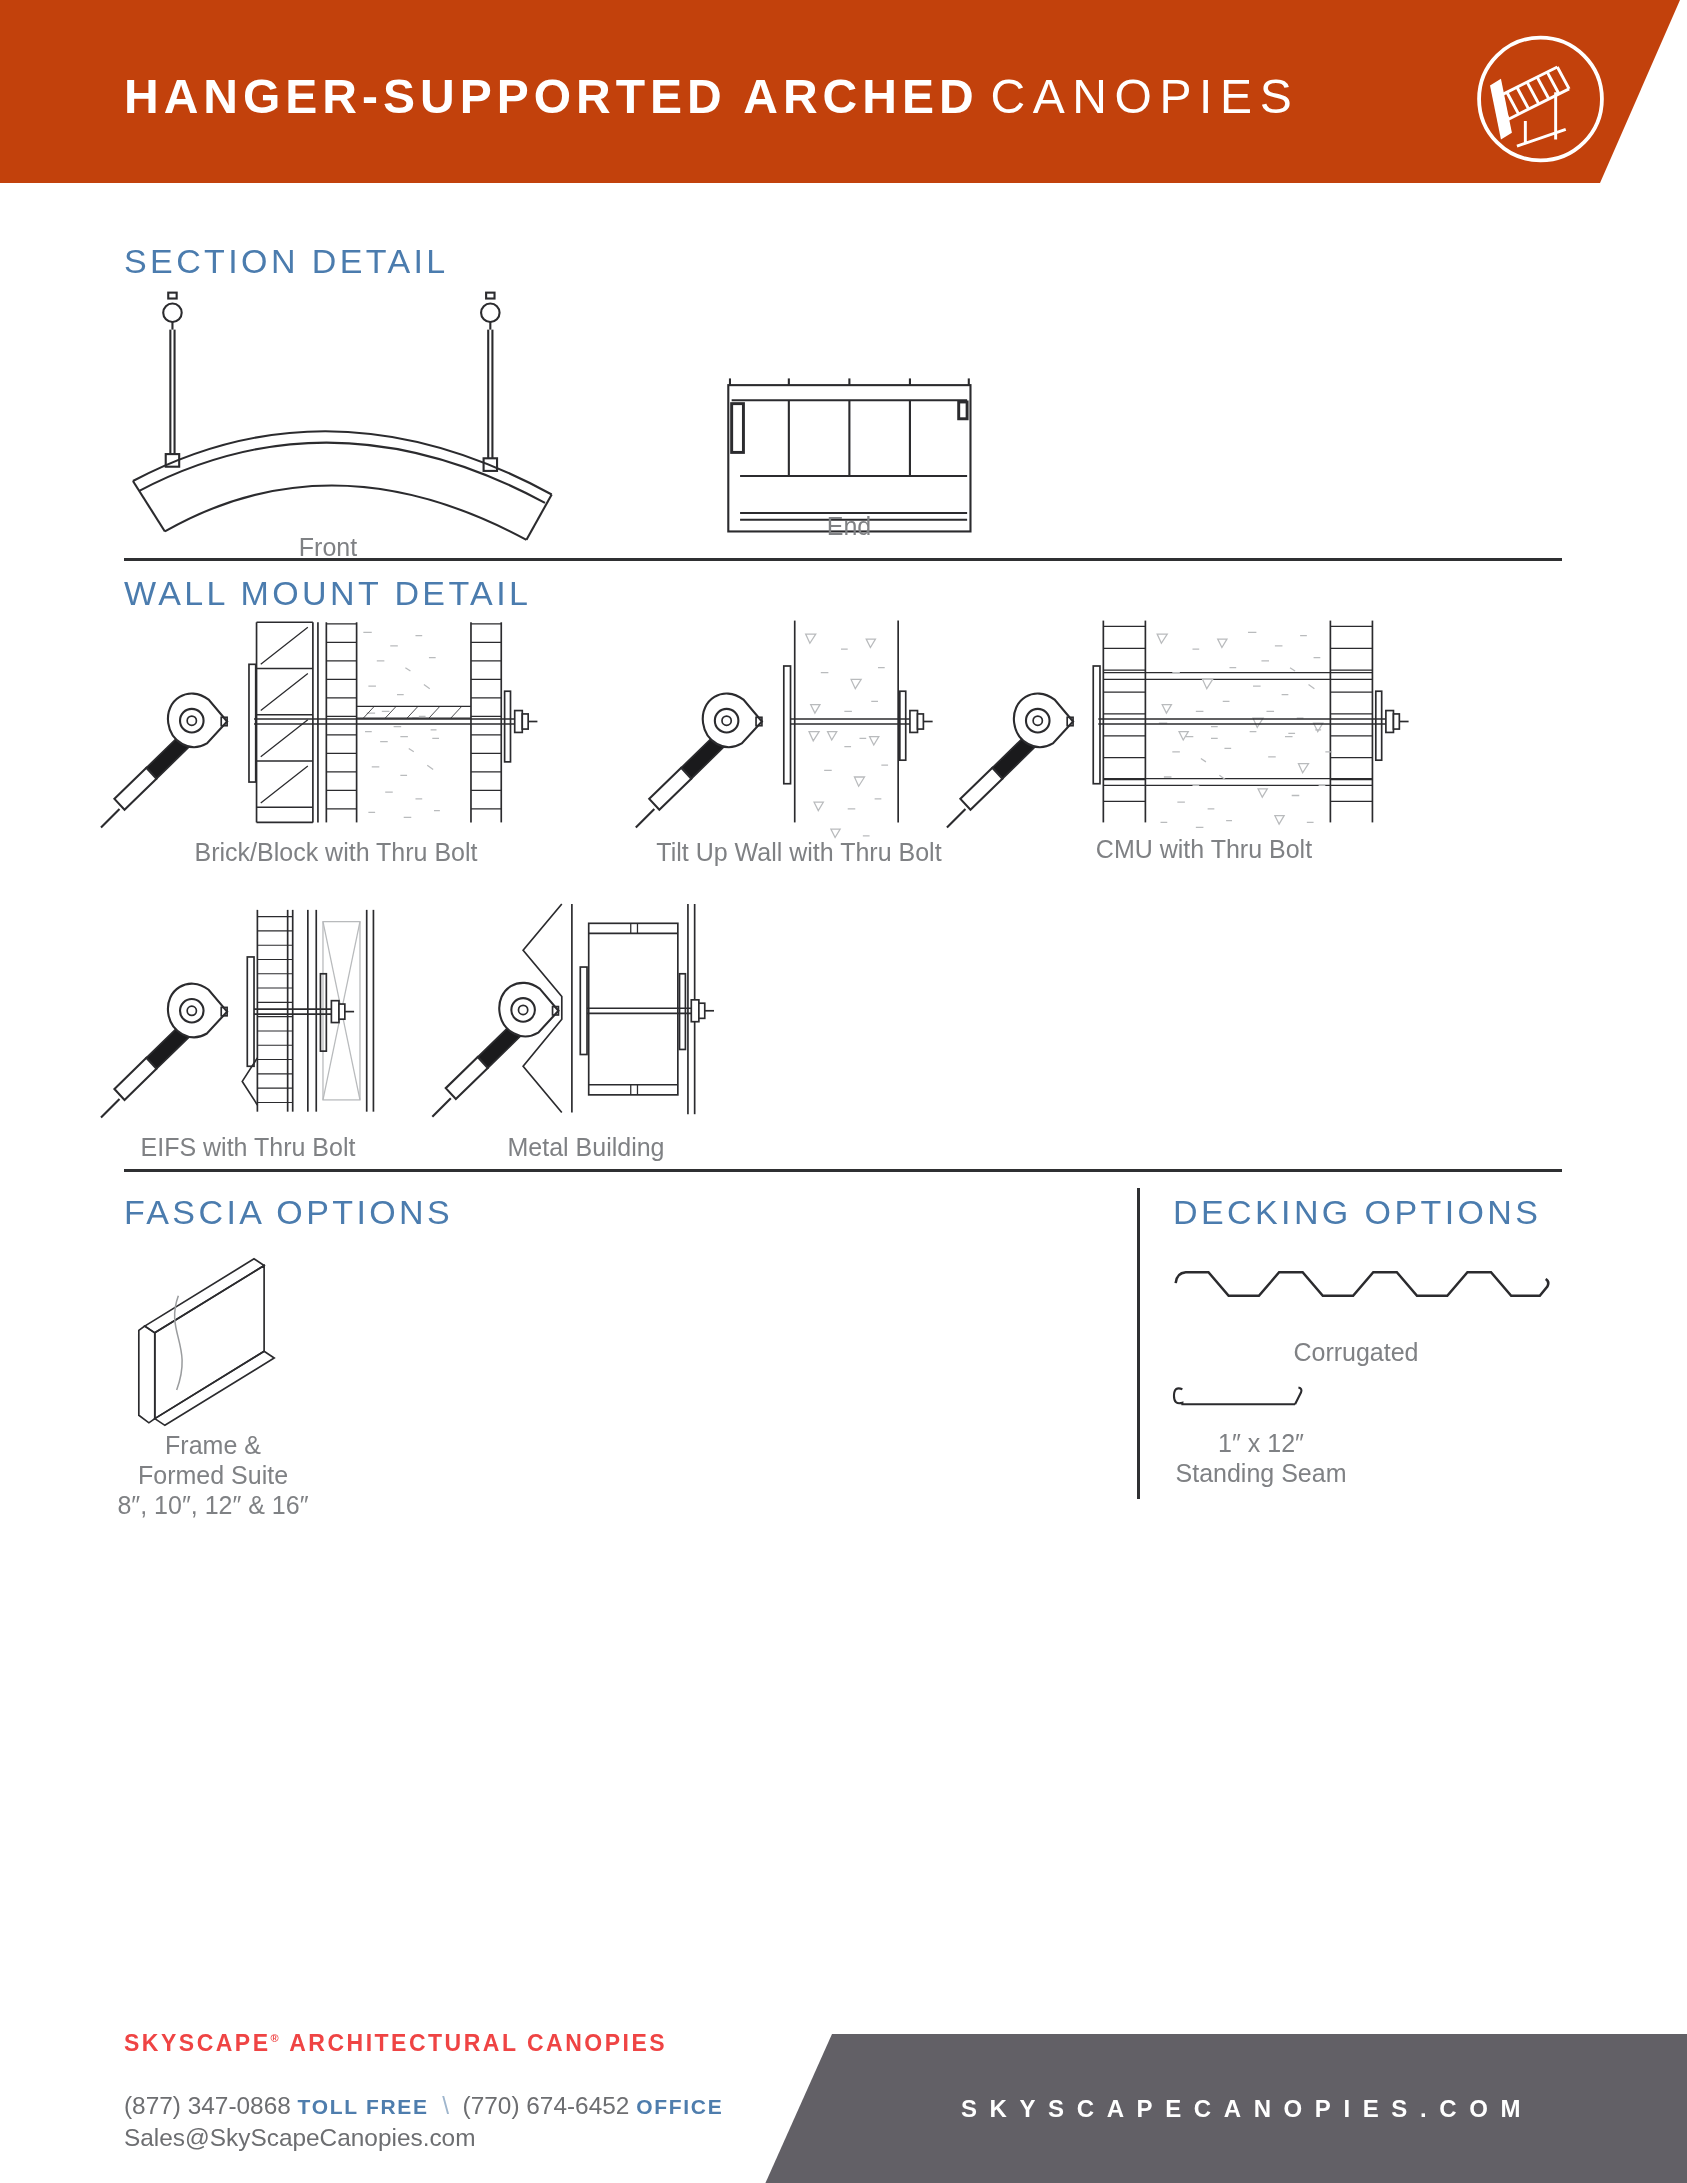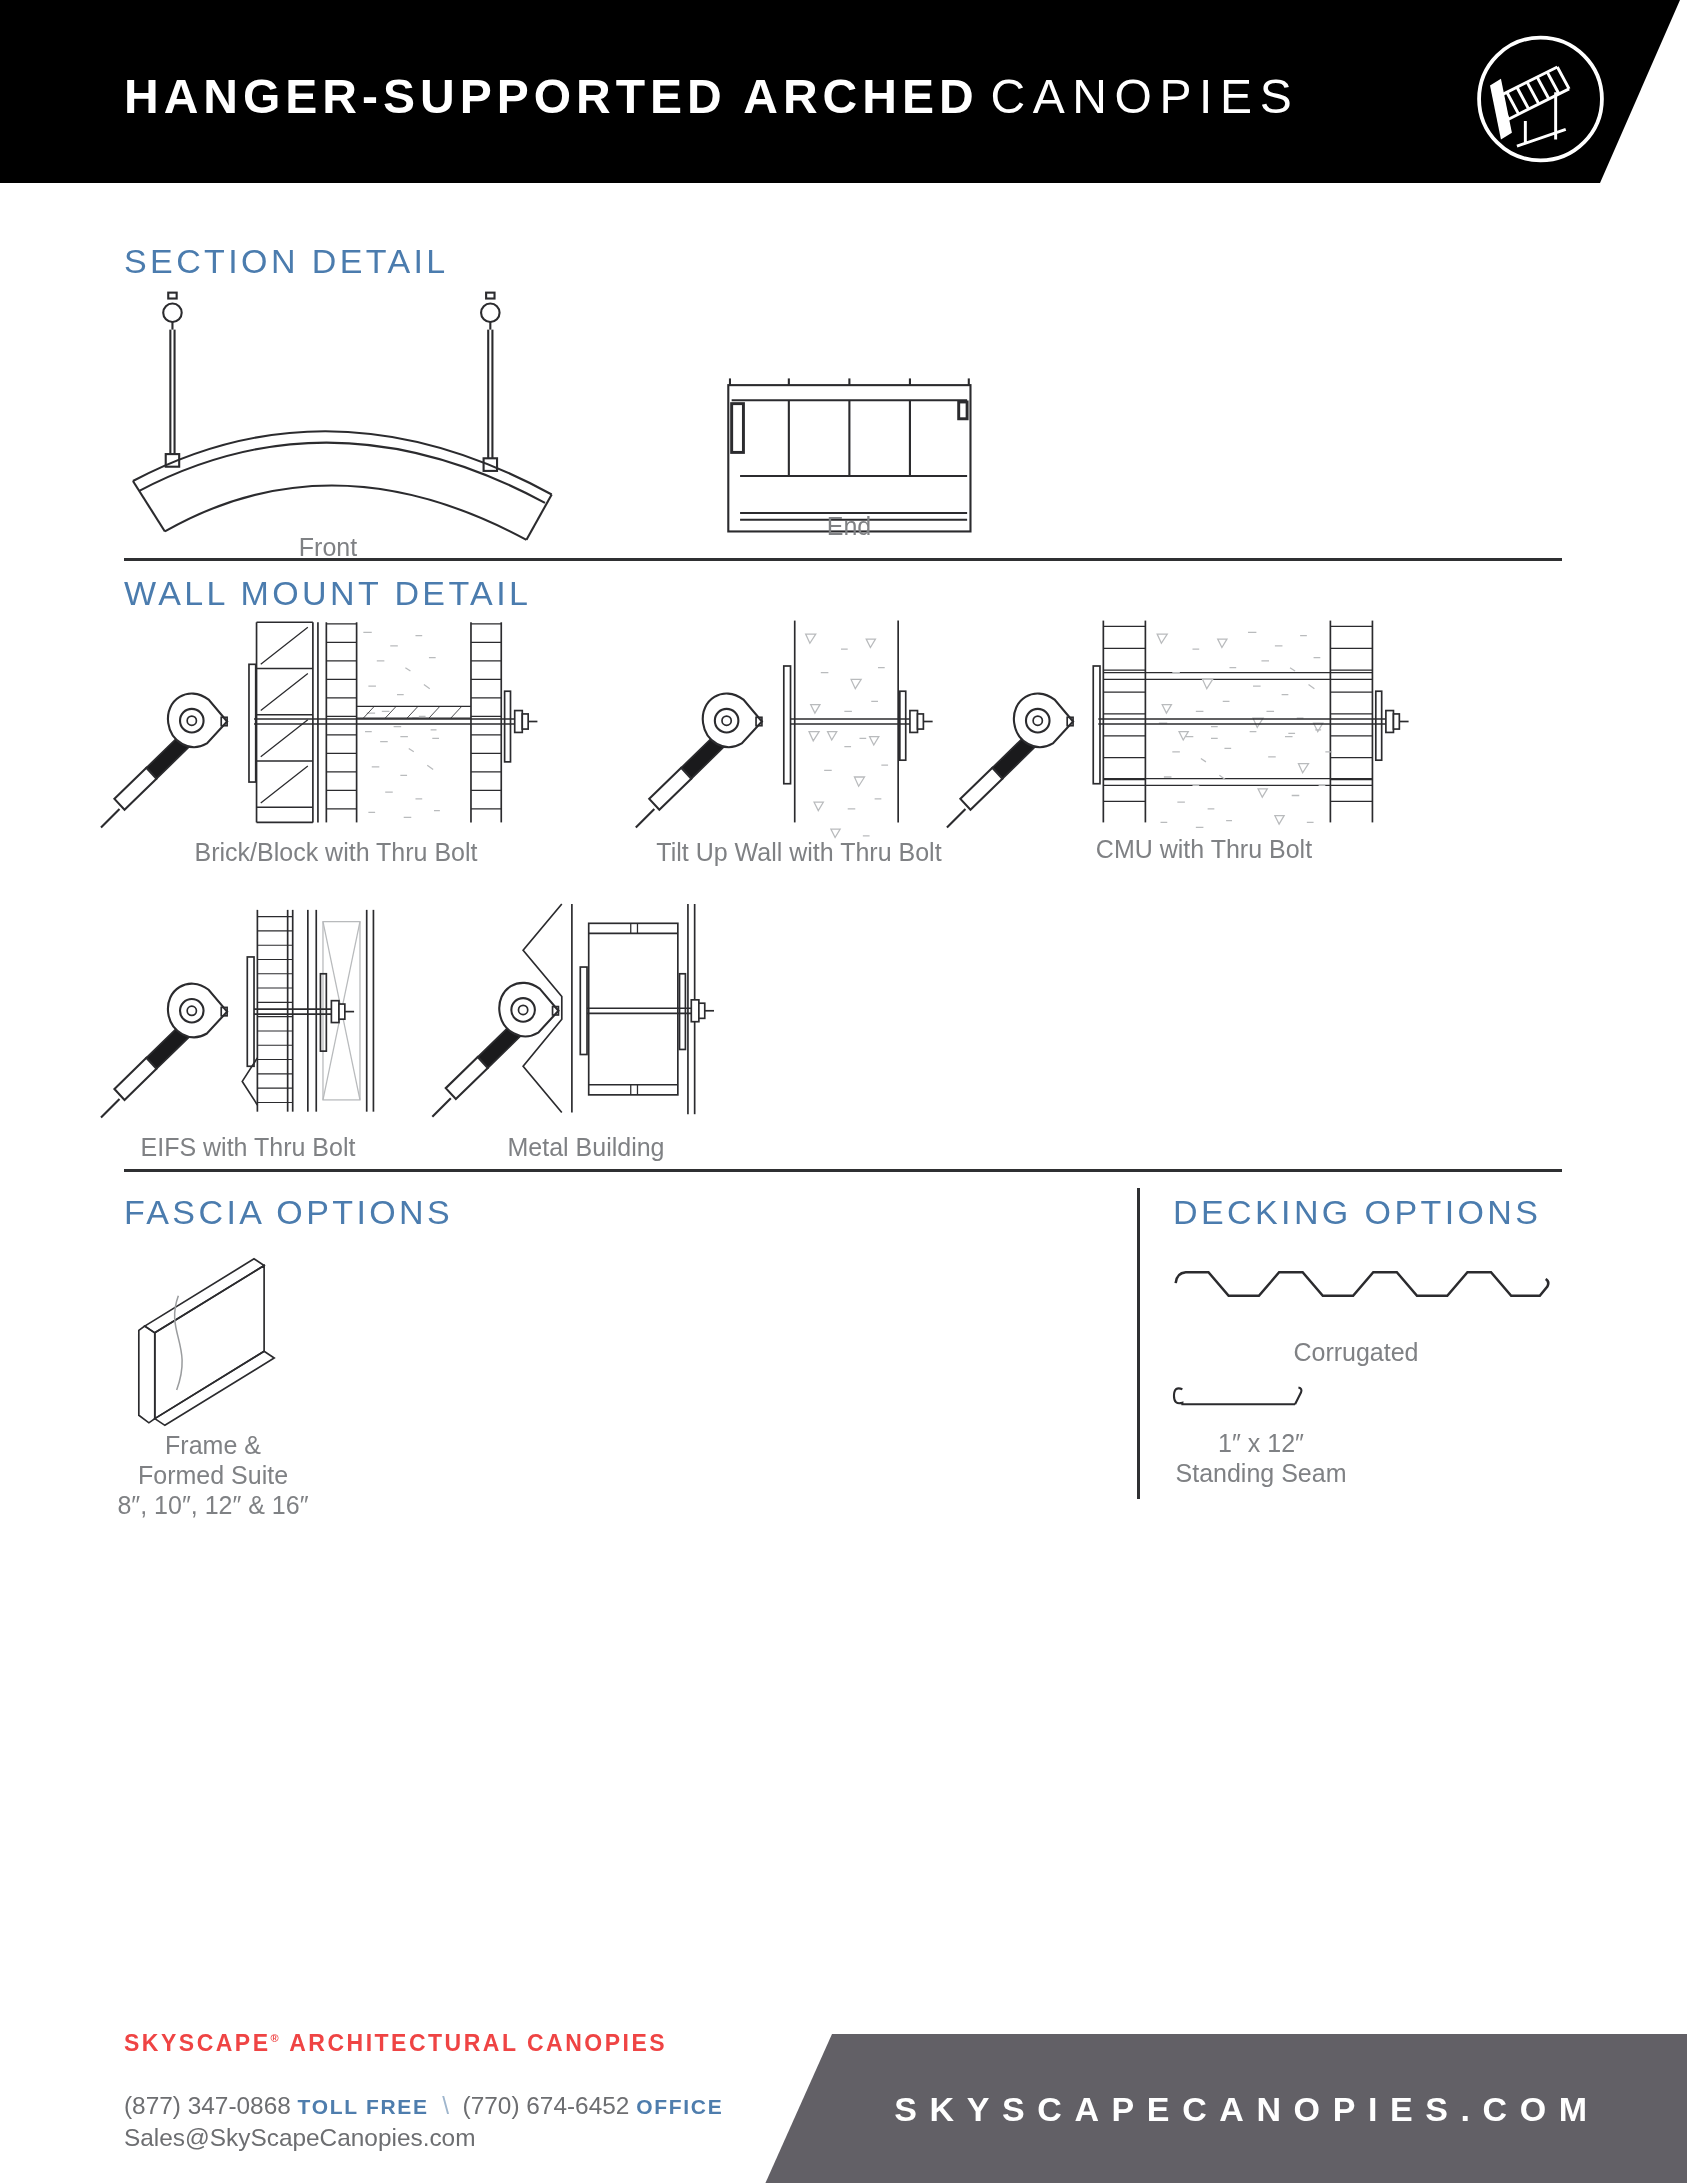--- a/index.html
+++ b/index.html
@@ -1,41 +1,41 @@
 <!DOCTYPE html>
 <html style="font-size:13.5px"><head>
 <meta charset="utf-8">
 <style>
   html,body{margin:0;padding:0;background:#ffffff;}
   #page{position:relative;width:1687px;height:2183px;background:#ffffff;overflow:hidden;
         font-family:"Liberation Sans", sans-serif;}
   .abs{position:absolute;}
   
-  #banner{left:0;top:0;width:1687px;height:183px;background:#000000;
+  #banner{left:0;top:0;width:1687px;height:183px;background:#c2410c;
           clip-path:polygon(0 0,1680px 0,1600px 183px,0 183px);}
   #banner-title{left:124px;top:69px;color:#ffffff;font-size:48px;letter-spacing:5px;white-space:nowrap;}
   #banner-title .bold{font-weight:700;}
   #banner-title .light{font-weight:300;letter-spacing:7.6px;margin-left:11.8px;}
   
   .heading{color:#4b7cae;font-size:34px;font-weight:400;letter-spacing:3.4px;white-space:nowrap;}
   
   .label{color:#7f8184;font-size:25px;font-weight:400;text-align:center;line-height:30px;}
   
   .hr{height:2.5px;background:#2f3032;}
   .vr{width:2.5px;background:#2f3032;}
   
   #footer-company{left:124px;top:2030px;color:#ef4444;font-size:23px;font-weight:700;letter-spacing:2.5px;white-space:nowrap;}
   #footer-company sup{font-size:11px;font-weight:700;}
   .footer-line{color:#6d6e71;font-size:24.4px;font-weight:400;white-space:nowrap;}
   .footer-sep{color:#9fb6cd;font-weight:300;padding:0 13.5px;}
   .footer-tag{color:#4e7dad;font-size:21px;font-weight:700;letter-spacing:1.7px;}
   #dark-banner{left:765px;top:2034px;width:922px;height:150px;background:#626066;
                clip-path:polygon(67px 0,922px 0,922px 150px,0 150px);
                display:flex;align-items:center;justify-content:center;padding-left:42px;box-sizing:border-box;}
-  #dark-banner .site{color:#ffffff;font-size:34px;font-weight:700;letter-spacing:12.6px;white-space:nowrap;}
+  #dark-banner .site{color:#ffffff;font-size:24px;font-weight:700;letter-spacing:12.6px;white-space:nowrap;}
   svg{display:block;}
 </style>
 </head>
 <body>
 
 <div id="page">
 
   <div class="abs" id="banner">
     <div class="abs" id="banner-title">
       <span class="bold">HANGER-SUPPORTED ARCHED</span><span class="light">CANOPIES</span>

